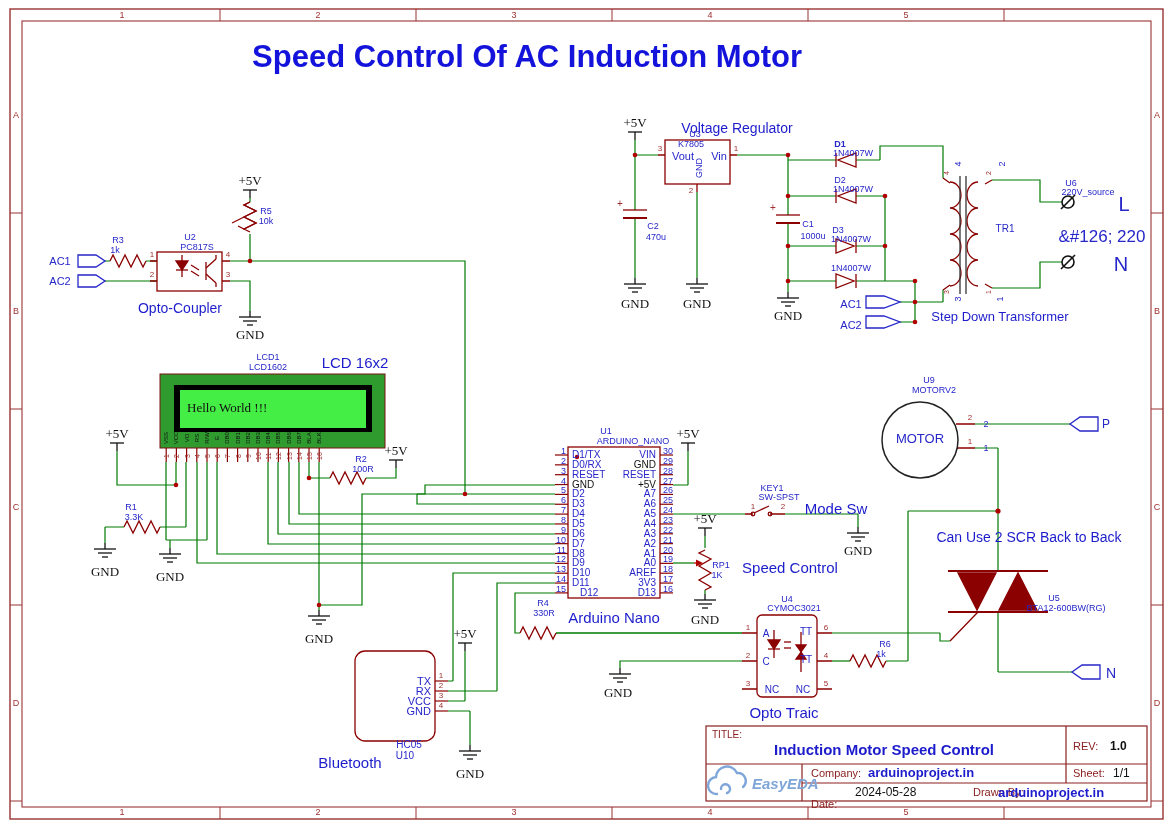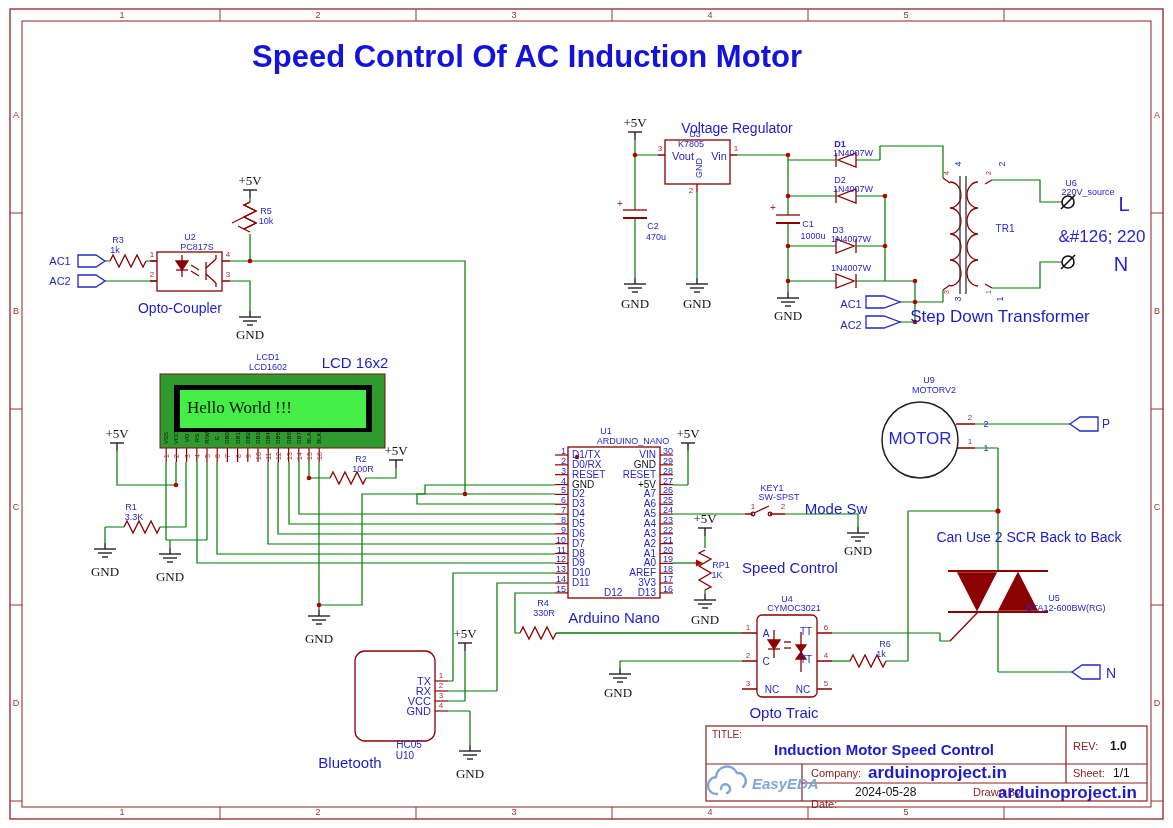--- a/index.html
+++ b/index.html
@@ -12,21 +12,21 @@
   .vlbl{position:absolute;transform:translate(-50%,-50%) rotate(-90deg);white-space:nowrap;line-height:1;}
   .blue{color:#2626C9;}
   .dkblue{color:#1C1CCC;}
   .red{color:#A03030;}
   .blk{color:#111111;}
   .tbred{color:#8B2020;}
   .logo{color:#7FA6D9;font-style:italic;font-weight:bold;}
   .bold{font-weight:bold;}
   .ser{font-family:"Liberation Serif",serif;}
   .s7{font-size:7px;}.s8{font-size:8px;}.s9{font-size:9px;}.s10{font-size:10px;}
-  .s11{font-size:11px;}.s12{font-size:12px;}.s13{font-size:17px;}.s14{font-size:14px;}
+  .s11{font-size:11px;}.s12{font-size:12px;}.s13{font-size:13px;}.s14{font-size:14px;}
   .s15{font-size:15px;}.s17{font-size:17px;}.s20{font-size:20px;}
   .title{font-size:31px;font-weight:bold;color:#1313DB;}
   .sec{font-weight:normal;color:#1C1CCC;}
   .pwr{font-family:"Liberation Serif",serif;font-size:13px;color:#111;}
   .behind{z-index:-1;}
 </style>
 </head>
 <body>
 
 <div id="root">
@@ -504,21 +504,21 @@
       <span class="lbl left s10 blue" style="left: 572px; top: 543.65px;">D7</span>
       <span class="lbl s9 blue right" style="left: 566px; top: 549.5px;">11</span>
       <span class="lbl left s10 blue" style="left: 572px; top: 553.5px;">D8</span>
       <span class="lbl s9 blue right" style="left: 566px; top: 559.35px;">12</span>
       <span class="lbl left s10 blue" style="left: 572px; top: 563.35px;">D9</span>
       <span class="lbl s9 blue right" style="left: 566px; top: 569.2px;">13</span>
       <span class="lbl left s10 blue" style="left: 572px; top: 573.2px;">D10</span>
       <span class="lbl s9 blue right" style="left: 566px; top: 579.05px;">14</span>
       <span class="lbl left s10 blue" style="left: 572px; top: 583.05px;">D11</span>
       <span class="lbl s9 blue right" style="left: 566px; top: 588.9px;">15</span>
-      <span class="lbl left s10 blue" style="left: 604px; top: 592.9px;">D12</span>
+      <span class="lbl left s10 blue" style="left: 580px; top: 592.9px;">D12</span>
       <span class="lbl left s9 blue" style="left: 663px; top: 451px;">30</span>
       <span class="lbl right s10 blue" style="left: 656px; top: 455px;">VIN</span>
       <span class="lbl left s9 blue" style="left: 663px; top: 460.85px;">29</span>
       <span class="lbl right s10 blk" style="left: 656px; top: 464.85px;">GND</span>
       <span class="lbl left s9 blue" style="left: 663px; top: 470.7px;">28</span>
       <span class="lbl right s10 blue" style="left: 656px; top: 474.7px;">RESET</span>
       <span class="lbl left s9 blue" style="left: 663px; top: 480.55px;">27</span>
       <span class="lbl right s10 blk" style="left: 656px; top: 484.55px;">+5V</span>
       <span class="lbl left s9 blue" style="left: 663px; top: 490.4px;">26</span>
       <span class="lbl right s10 blue" style="left: 656px; top: 494.4px;">A7</span>

